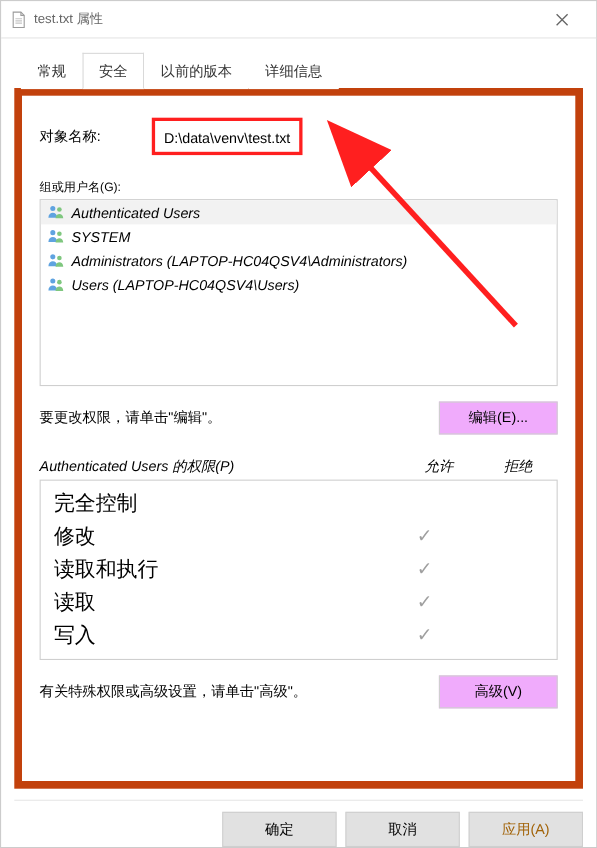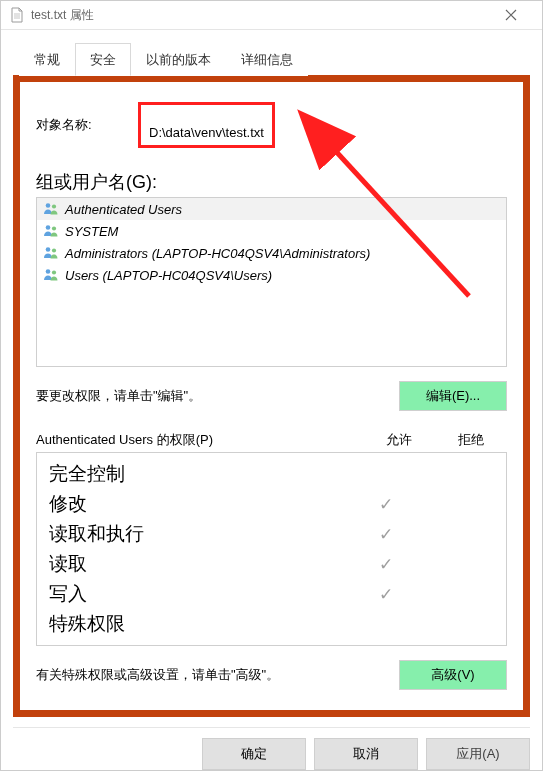--- a/index.html
+++ b/index.html
@@ -20,43 +20,43 @@
   .titlebar .close { margin-left:auto; width:46px; height:100%; display:flex; align-items:center; justify-content:center; font-size:14px; color:#666;}
   .client { flex:1; padding: 12px 12px 10px 12px; display:flex; flex-direction:column;}
   .tabhost { flex:1; display:flex; flex-direction:column; }
   .tabs-row { display:flex; align-items:flex-end; padding-left:6px; position:relative; }
   .tab { padding: 7px 14px 6px; font-size:13px; color:#333; border:1px solid transparent; position:relative; top:1px; background:#fff;font-family:Liberation Mono, monospace;}
   .tab.active { border:1px solid #d9d9d9; border-bottom:1px solid #fff; }
   .tab.inactive { color:#333; }
   .tabpanel { border:7px solid #c2410c; padding: 16px 16px 20px 16px; flex:1; display:flex; flex-direction:column; }
   .obj-row { display:flex; align-items:center; margin-top:4px;}
   .obj-label { font-size:13px; color:#000; width:102px;}
-  .obj-value-box { border:3px solid #ff1f1f; padding:20px 8px 5px; font-size:13px; color:#000;}
-  .group-label { font-size:18px; margin-top:22px; margin-bottom:3px;}
+  .obj-value-box { border:3px solid #ff1f1f; padding:8px 8px 5px; font-size:13px; color:#000;}
+  .group-label { font-size:11px; margin-top:22px; margin-bottom:3px;}
   .listbox { border:1px solid #cfcfcf; height:170px; overflow:hidden; background:#fff;}
   .listbox .item { display:flex; align-items:center; height:22px; padding:0 6px; font-size:13px;font-style:italic;}
   .listbox .item.selected { background:#f2f2f2; }
   .principal-icon { width:18px; height:16px; margin-right:4px; display:inline-flex;}
   .edit-row { display:flex; align-items:center; margin-top:14px;}
   .edit-row .hint { font-size:13px;}
   .edit-row .spacer { flex:1;}
-  .winbtn { min-width:108px; height:30px; border:1px solid #cfcfcf; background:#86efac; font-size:13px; display:flex; align-items:center; justify-content:center; color:#000;}
-  .perm-header { display:flex; margin-top:20px; font-size:13px;}
+  .winbtn { min-width:108px; height:30px; border:1px solid #cfcfcf; background:#f0abfc; font-size:13px; display:flex; align-items:center; justify-content:center; color:#000;}
+  .perm-header { display:flex; margin-top:20px; font-size:13px;font-style:italic;}
   .perm-header .lead { flex:1;}
   .perm-header .col { width:72px; text-align:center;}
   .perm-table { border:1px solid #cfcfcf; margin-top:3px; padding:6px 0 6px 0;}
   .perm-row { display:flex; align-items:center; height:30px; padding:0 12px;}
   .perm-row .name { flex:1; font-size:19px;}
   .perm-row .col { width:72px; text-align:center; color:#a0a0a0; font-size:15px;}
   .check { color:#9f9f9f; font-size:17px; line-height:1;}
   .adv-row { display:flex; align-items:center; margin-top:14px;}
   .adv-row .hint { font-size:13px; flex:1;}
   .bottom-bar { padding: 10px 12px 0; display:flex; justify-content:flex-end; gap:8px; border-top:0;}
   .bottom-bar .winbtn { min-width:104px; height:32px; background:#e1e1e1;}
-  .bottom-bar .winbtn.disabled { color:#404040;}
+  .bottom-bar .winbtn.disabled { color:#a16207;}
   .divider { height:1px; background:#e6e6e6; margin: 0 12px;}
   
   .red-arrow { position:absolute; pointer-events:none; z-index:50;}
   svg { display:block;}
 </style>
 </head>
 <body>
 
 <div class="window">
   <div class="titlebar">
@@ -171,25 +171,20 @@
             <div class="perm-row">
               <div class="name">读取</div>
               <div class="col"><span class="check">✓</span></div>
               <div class="col"></div>
             </div>
             <div class="perm-row">
               <div class="name">写入</div>
               <div class="col"><span class="check">✓</span></div>
               <div class="col"></div>
             </div>
-            <div class="perm-row">
-              <div class="name">特殊权限</div>
-              <div class="col"></div>
-              <div class="col"></div>
-            </div>
           </div>
 
         <div class="adv-row">
           <div class="hint">有关特殊权限或高级设置，请单击"高级"。</div>
           <div class="winbtn">高级(V)</div>
         </div>
 
       </div>
     </div>
   </div>

